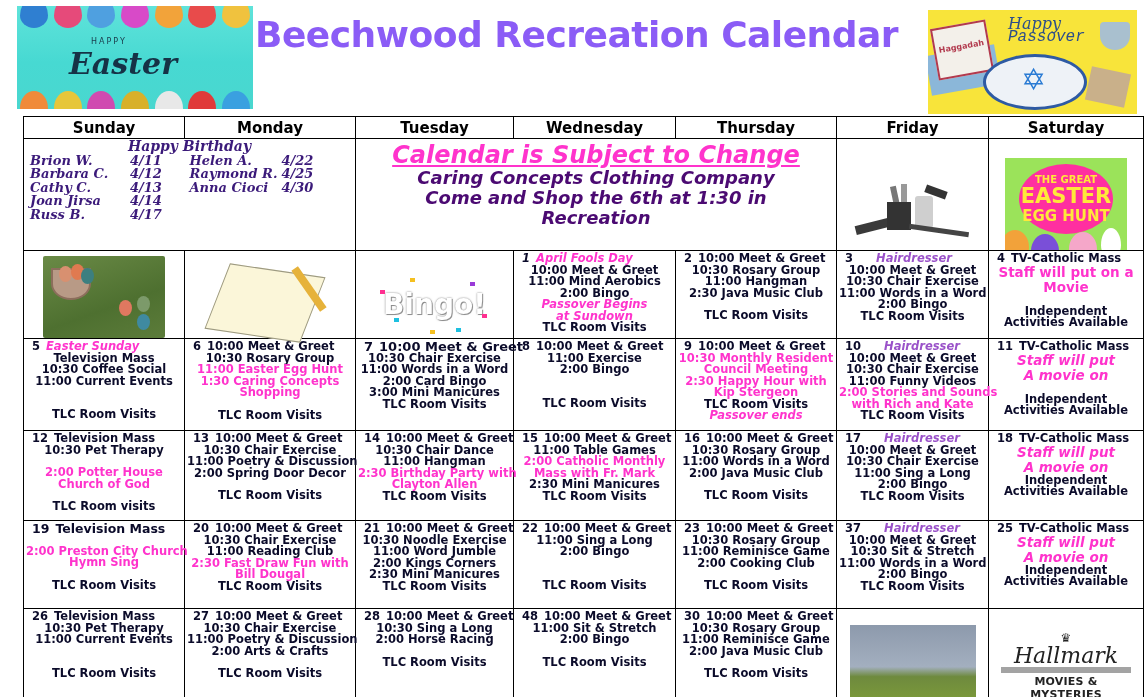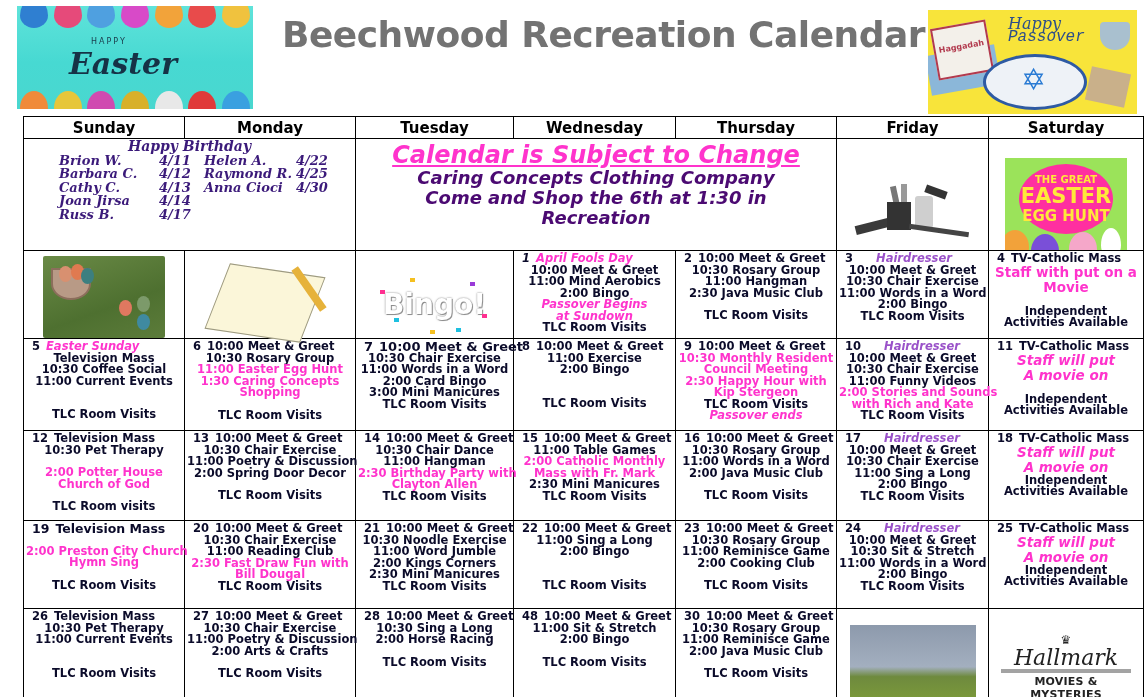--- a/index.html
+++ b/index.html
@@ -9,41 +9,41 @@
   .header { position: absolute; left: 0; top: 0; width: 1145px; height: 116px; }
   .img-easter { position: absolute; left: 17px; top: 6px; width: 236px; height: 103px;
     background: linear-gradient(180deg,#5fe3da 0%,#47d9d2 55%,#49d7cf 100%); overflow: hidden; }
   .img-easter .eggs-top, .img-easter .eggs-bot { position: absolute; left: 0; width: 100%; height: 24px; display: flex; justify-content: space-around; }
   .img-easter .eggs-top { top: -8px; }
   .img-easter .eggs-bot { bottom: -6px; }
   .egg { width: 28px; height: 30px; border-radius: 50% 50% 50% 50% / 58% 58% 42% 42%; }
   .img-easter .happy { position: absolute; left: 74px; top: 31px; font-size: 8px; letter-spacing: 2px; color: #1a3a4a; }
   .img-easter .script { position: absolute; left: 52px; top: 40px; font-family: "DejaVu Serif", serif; font-style: italic; font-weight: bold; font-size: 30px; color: #163246; }
 
-  .title { position: absolute; left: 255px; top: 14px; width: 670px; text-align: right; color: #737373;
+  .title { position: absolute; left: 255px; top: 14px; width: 670px; text-align: left; color: #8b5cf6;
     font-family: "DejaVu Sans", sans-serif; font-weight: bold; font-size: 36px; line-height: 42px; letter-spacing: -0.5px; }
 
   .img-passover { position: absolute; left: 928px; top: 10px; width: 209px; height: 104px; background: #f8e43a; overflow: hidden; }
   .img-passover .book { position: absolute; left: 6px; top: 14px; width: 56px; height: 52px; background: #f3f0ea; border: 2px solid #b23a4e; transform: rotate(-10deg); }
   .img-passover .book span { display: block; text-align: center; font-size: 8px; color: #b23a4e; margin-top: 16px; font-weight: bold; }
   .img-passover .blue { position: absolute; left: 0; top: 40px; width: 70px; height: 40px; background: #8bb7d9; transform: rotate(-10deg); }
   .img-passover .plate { position: absolute; left: 55px; top: 44px; width: 104px; height: 56px; border-radius: 50%; background: #eef2f7; border: 3px solid #2e5aa3; }
   .img-passover .star { position: absolute; left: 93px; top: 52px; font-size: 30px; color: #2a7bd4; }
   .img-passover .happy { position: absolute; left: 80px; top: 4px; font-family: "DejaVu Serif", serif; font-style: italic; font-size: 16px; color: #2d4e8a; }
   .img-passover .passover { position: absolute; left: 80px; top: 18px; font-family: Liberation Mono, monospace; font-style: italic; font-size: 16px; color: #2d4e8a; }
   .img-passover .cup { position: absolute; left: 172px; top: 12px; width: 30px; height: 28px; background: #a9c0cf; border-radius: 4px 4px 50% 50%; }
   .img-passover .matzah { position: absolute; left: 160px; top: 60px; width: 40px; height: 34px; background: #c9b08a; transform: rotate(12deg); }
 
   table.cal { position: absolute; left: 23px; top: 116px; width: 1120px; height: 572px; border-collapse: collapse; table-layout: fixed; }
   table.cal td, table.cal th { border: 1.5px solid #000; vertical-align: top; }
   table.cal th { height: 22px; font-size: 15px; font-weight: bold; text-align: center; vertical-align: middle; color: #000; }
 
   .bday { position: relative; padding: 1px 6px; font-family: "DejaVu Serif", serif; font-style: italic; font-weight: bold; color: #3b1a7a; font-size: 13px; line-height: 13.5px; }
   .bday .bday-title { text-align: center; font-size: 14px; color: #3b1a7a; }
-  .bday .cols { display: flex; margin-left: 29px; }
+  .bday .cols { display: flex; }
   .bday .col { width: 50%; }
   .bday .row { display: flex; }
   .bday .name { width: 100px; }
   .bday .col2 .row { padding-left: 0; }
   .bday .col2 .name { width: 92px; }
 
   .notice { text-align: center; padding-top: 3px; }
   .notice .n1 { color: #ff33cc; font-style: italic; font-weight: bold; font-size: 24px; line-height: 26px; text-decoration: underline; }
   .notice .n2 { color: #4b0a72; font-style: italic; font-weight: bold; font-size: 18px; line-height: 20px; }
 
@@ -69,21 +69,21 @@
   .p-tools { width: 128px; height: 70px; position: relative; }
   .p-tools .cup { position: absolute; left: 38px; top: 22px; width: 24px; height: 28px; background: #333; }
   .p-tools .bar { position: absolute; background: #444; }
   .p-hunt { width: 122px; height: 92px; background: #9be35a; position: relative; overflow: hidden; }
   .p-hunt .blob { position: absolute; left: 14px; top: 6px; width: 94px; height: 70px; background: #ff2fa0; border-radius: 50%; }
   .p-hunt .t { position: absolute; left: 0; width: 100%; text-align: center; color: #ffe83a; font-weight: bold; font-family: "DejaVu Sans", sans-serif; }
   .p-rainbow { width: 126px; height: 76px; background: linear-gradient(180deg,#8d9aac 0%,#a3afbf 55%,#6e8a3e 68%,#7c9a3a 100%); position: relative; overflow: hidden; }
   .p-rainbow .arc { position: absolute; left: -30px; top: -58px; width: 210px; height: 150px; border-radius: 50%; border: 7px solid transparent; border-top-color: rgba(230,120,120,.75); border-right-color: rgba(150,210,140,.6); }
   .p-hallmark { text-align: center; width: 130px; }
   .p-hallmark .crown { font-size: 12px; color: #222; }
-  .p-hallmark .h1 { font-family: "DejaVu Serif", serif; font-style: italic; font-size: 22px; color: #222; line-height: 22px; border-bottom: 4px solid #a3a3a3; }
+  .p-hallmark .h1 { font-family: "DejaVu Serif", serif; font-style: italic; font-size: 22px; color: #222; line-height: 22px; border-bottom: 6px solid #a3a3a3; }
   .p-hallmark .h2 { font-family: "DejaVu Sans", sans-serif; font-weight: bold; font-size: 11px; color: #222; letter-spacing: 0.2px; margin-top: 2px; }
 </style>
 </head>
 <body>
 
 <div class="header">
   <div class="img-easter">
     <div class="eggs-top">
       <div class="egg" style="background:#2f7fd1"></div>
         <div class="egg" style="background:#e64a7a"></div>
@@ -289,21 +289,21 @@
         <span class="l">10:00 Meet &amp; Greet</span>
         <span class="l">10:30 Chair Exercise</span>
         <span class="l">11:00 Words in a Word</span>
         <span class="l">2:00 Bingo</span>
         <span class="l">TLC Room Visits</span>
       </div>
     </td>
     <td>
       <div class="day">
         <span class="l left"><span class="num">4</span><span>TV-Catholic Mass</span></span>
-        <span class="l pink big">Staff with put on a</span>
+        <span class="l pink big">Staff will put on a</span>
         <span class="l pink big">Movie</span>
         <span class="gap"></span>
         <span class="l">Independent</span>
         <span class="l">Activities Available</span>
       </div>
     </td>
   </tr>
 
   <tr style="height:92px">
     <td>
@@ -501,21 +501,21 @@
         <span class="l left"><span class="num">23</span><span>10:00 Meet &amp; Greet</span></span>
         <span class="l">10:30 Rosary Group</span>
         <span class="l">11:00 Reminisce Game</span>
         <span class="l">2:00 Cooking Club</span>
         <span class="gap"></span>
         <span class="l">TLC Room Visits</span>
       </div>
     </td>
     <td>
       <div class="day">
-        <span class="l left"><span class="num">24</span><span class="purple-i">Hairdresser</span></span>
+        <span class="l left"><span class="num">37</span><span class="purple-i">Hairdresser</span></span>
         <span class="l">10:00 Meet &amp; Greet</span>
         <span class="l">10:30 Sit &amp; Stretch</span>
         <span class="l">11:00 Words in a Word</span>
         <span class="l">2:00 Bingo</span>
         <span class="l">TLC Room Visits</span>
       </div>
     </td>
     <td>
       <div class="day">
         <span class="l left"><span class="num">25</span><span>TV-Catholic Mass</span></span>

